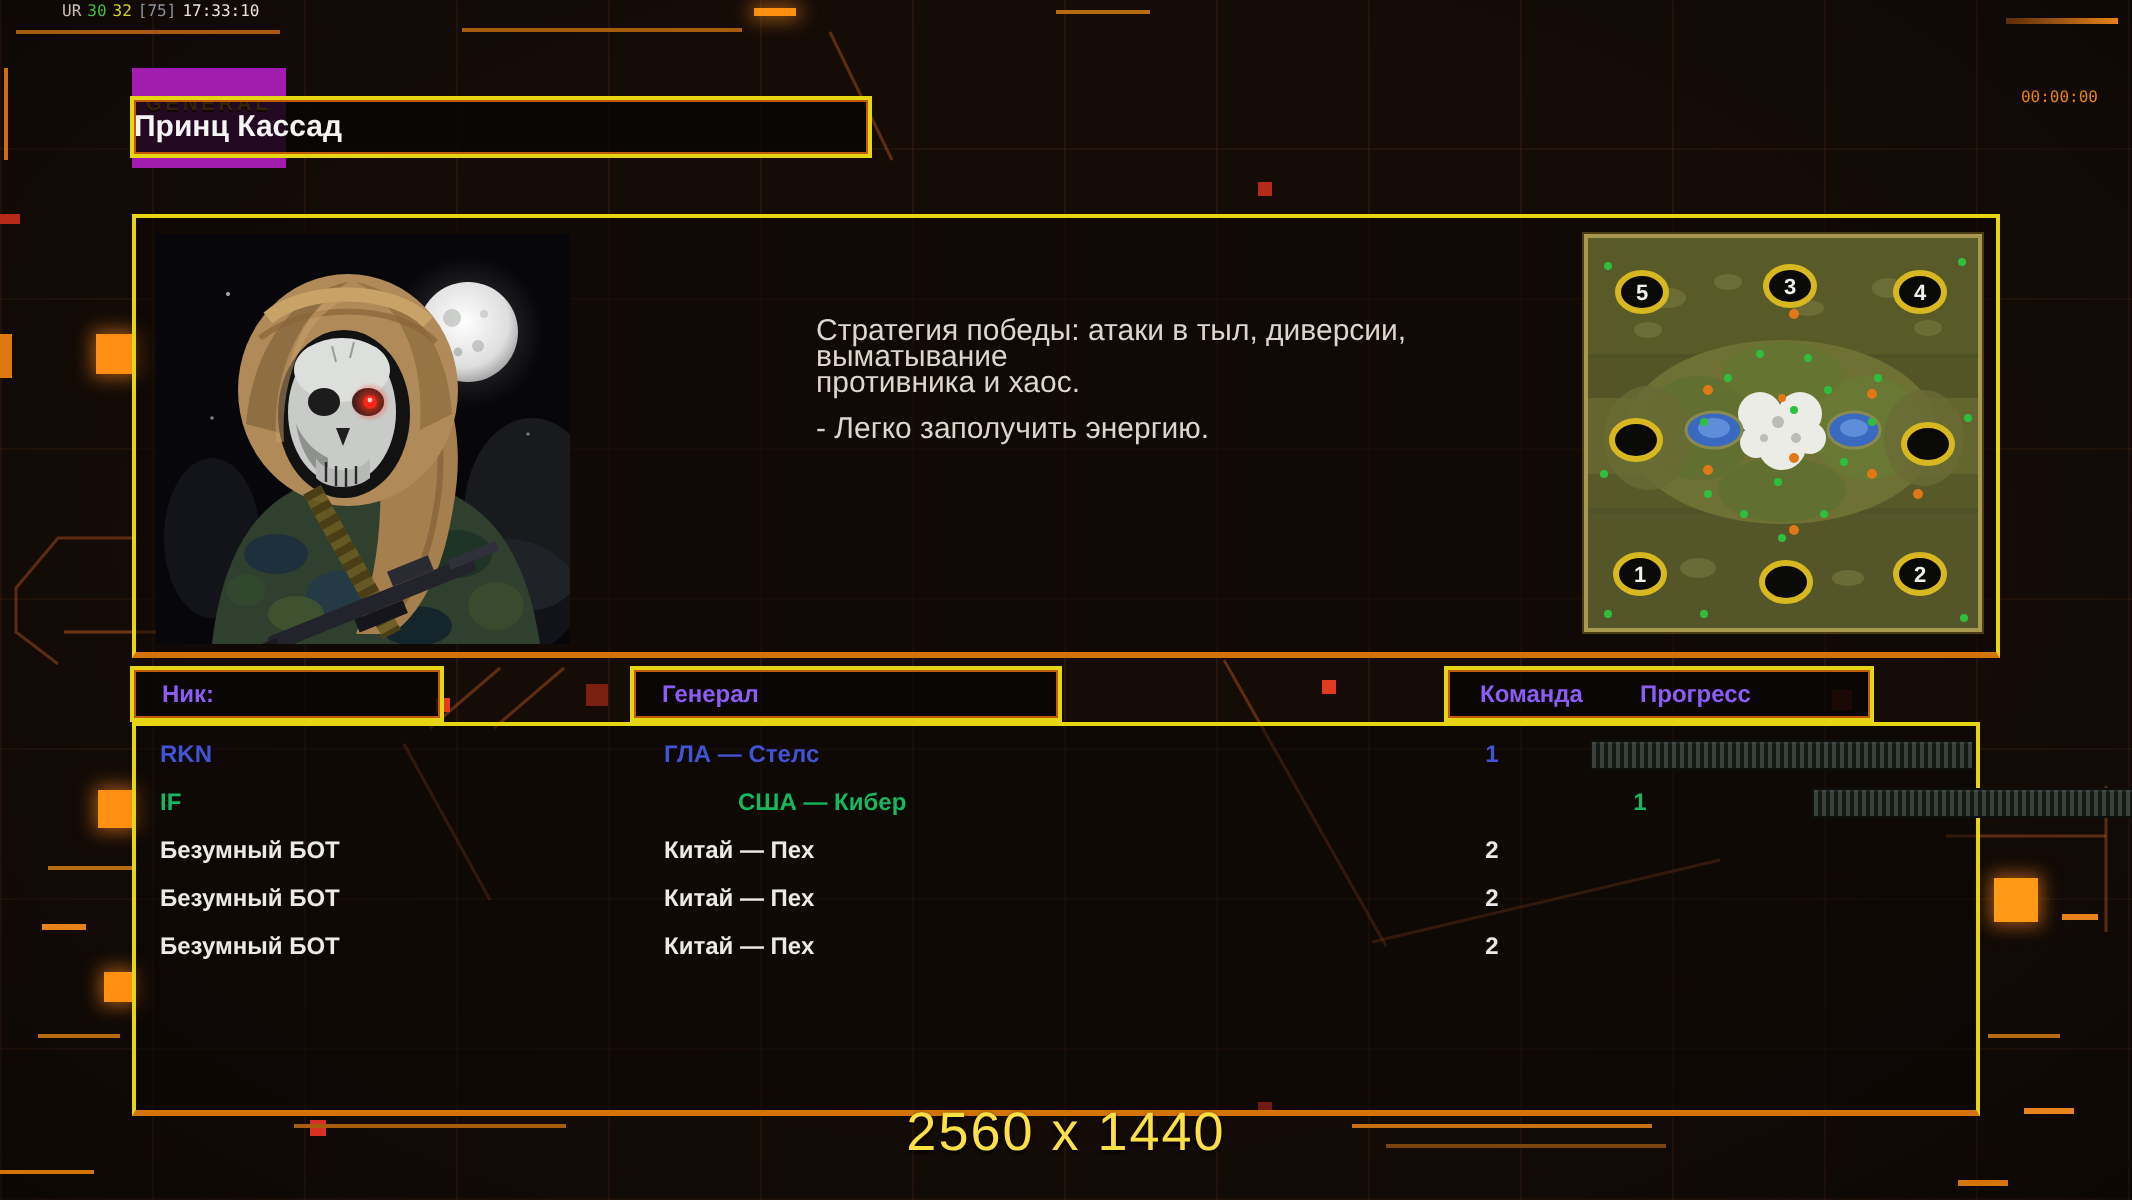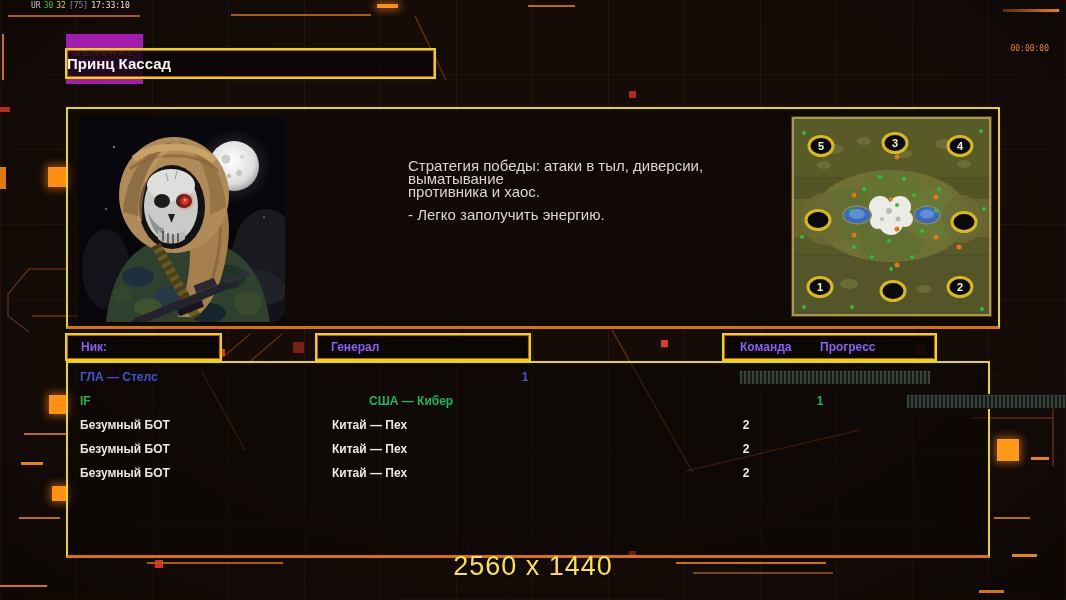--- a/index.html
+++ b/index.html
@@ -353,20 +353,21 @@
 
   <div id="hdr-nick" class="z framed col-header">Ник:</div>
   <div id="hdr-general" class="z framed col-header">Генерал</div>
   <div id="hdr-teamprog" class="z framed col-header">
     <span class="lbl-team">Команда</span>
     <span class="lbl-prog">Прогресс</span>
   </div>
 
   <div id="player-panel" class="z">
     <div class="prow c-blue">
+      <span>RKN</span>
       <span>ГЛА — Стелс</span>
       <span class="team">1</span>
       <span class="pbar"></span>
     </div>
     <div class="prow c-green">
       <span>IF</span>
       <span>США — Кибер</span>
       <span class="team">1</span>
       <span class="pbar"></span>
     </div>

